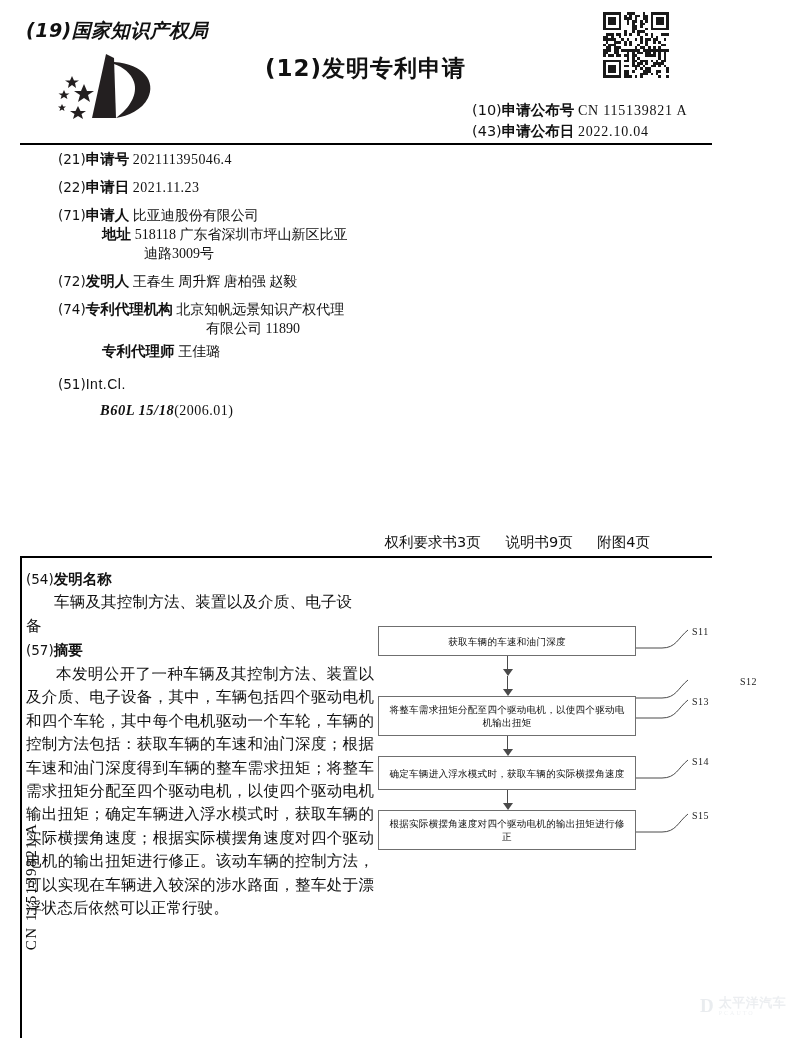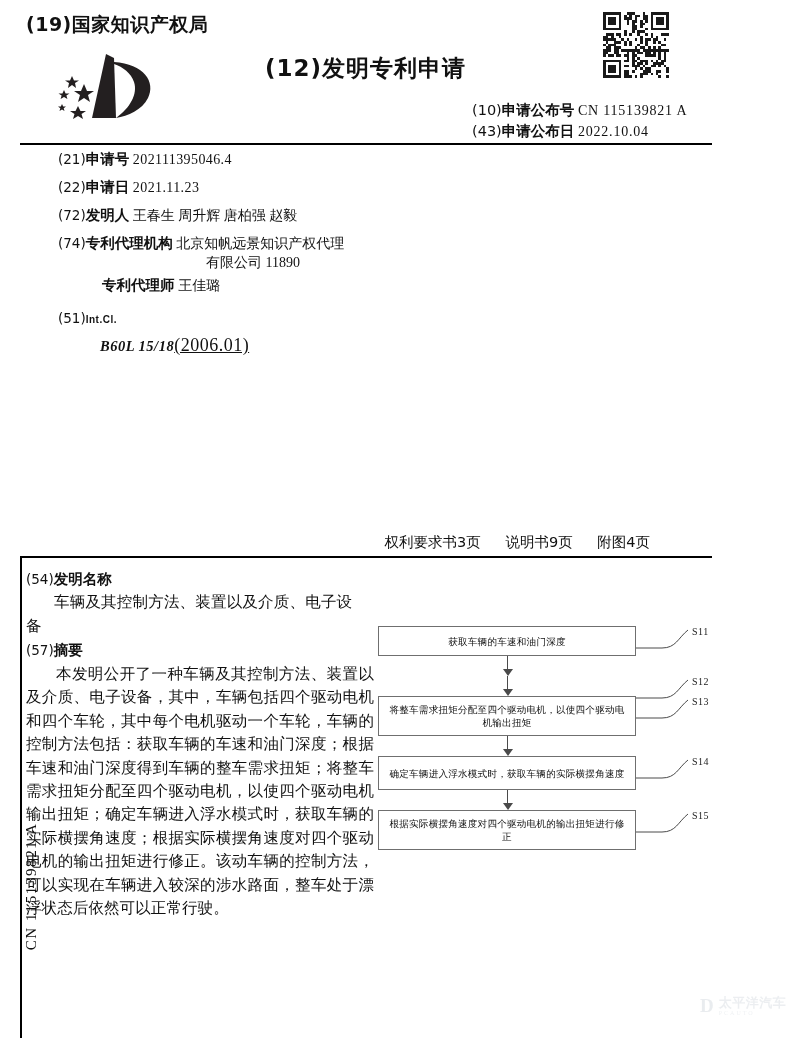--- a/index.html
+++ b/index.html
@@ -22,24 +22,25 @@
   }
 
   
   .cn { font-family: "DejaVu Sans", "Liberation Sans", sans-serif; }
   .code { font-family: "Liberation Serif", "DejaVu Serif", serif; letter-spacing: .4px; }
   .bold { font-weight: 700; }
 
   
   .office-line {
     position: absolute;
-    left: 26px; top: 12px;
+    left: 26px; top: 18px;
     font-size: 19px;
     font-weight: 700;
     letter-spacing: .5px;
+    font-style: italic;
   }
   .doc-kind {
     position: absolute;
     left: 265px; top: 53px;
     font-size: 23px;
     font-weight: 700;
     letter-spacing: 1px;
   }
 
   
@@ -88,32 +89,31 @@
   .bib-row { margin-bottom: 9px; }
   .bib-code { font-size: 13.5px; }
   .bib-label { font-weight: 700; font-size: 14.5px; }
   .bib-val { font-size: 14px; }
   .indent-1 { padding-left: 44px; }
   .indent-2 { padding-left: 86px; }
   .indent-3 { padding-left: 148px; }
 
   .intcl-code {
     font-family: "Liberation Sans", "DejaVu Sans", sans-serif;
-    font-size: 10px;
+    font-size: 14px;
     letter-spacing: .5px;
-    font-weight: bold;
   }
   .ipc-line {
     padding-left: 42px;
     font-style: italic;
     font-weight: 700;
     font-size: 14.5px;
     letter-spacing: .5px;
   }
-  .ipc-line .plain { font-style: normal; font-weight: 400; font-size: 18px; text-decoration: underline; }
+  .ipc-line .plain { font-style: normal; font-weight: 400; font-size: 14px; }
 
   
   .pages-line {
     position: absolute;
     left: 0; top: 533px;
     width: 712px;
     text-align: right;
     padding-right: 62px;
     box-sizing: border-box;
     font-size: 14.5px;
@@ -600,20 +600,33 @@
     <div class="bib-row">
       <span class="cn bib-code">(21)</span><span class="cn bib-label">申请号</span>
       <span class="code bib-val">202111395046.4</span>
     </div>
 
     <div class="bib-row">
       <span class="cn bib-code">(22)</span><span class="cn bib-label">申请日</span>
       <span class="code bib-val">2021.11.23</span>
     </div>
 
+    <div class="bib-row">
+      <div>
+        <span class="cn bib-code">(71)</span><span class="cn bib-label">申请人</span>
+        <span class="bib-val">比亚迪股份有限公司</span>
+      </div>
+      <div class="indent-1">
+        <span class="cn bib-label">地址</span>
+        <span class="bib-val">518118 广东省深圳市坪山新区比亚</span>
+      </div>
+      <div class="indent-2">
+        <span class="bib-val">迪路3009号</span>
+      </div>
+    </div>
 
     <div class="bib-row">
       <span class="cn bib-code">(72)</span><span class="cn bib-label">发明人</span>
       <span class="bib-val">王春生    周升辉    唐柏强    赵毅</span>
     </div>
 
     <div class="bib-row">
       <div>
         <span class="cn bib-code">(74)</span><span class="cn bib-label">专利代理机构</span>
         <span class="bib-val">北京知帆远景知识产权代理</span>
@@ -667,21 +680,21 @@
         <svg class="leader" viewBox="0 0 56 34">
           <path d="M0 22 L26 22 C40 22 42 12 52 4" fill="none" stroke="#4a4a4a" stroke-width="1"></path>
         </svg>
         <div class="s-label" style="top: 0px;">S11</div>
       </div>
       <div class="arrow"></div>
       <div class="flow-step">
         <svg class="leader" viewBox="0 0 56 34">
           <path d="M0 22 L26 22 C40 22 42 12 52 4" fill="none" stroke="#4a4a4a" stroke-width="1"></path>
         </svg>
-        <div class="s-label" style="top: 0px;">S12</div>
+        <div class="s-label" style="top: 0px; margin-left: 48px;">S12</div>
       </div>
       <div class="arrow"></div>
       <div class="flow-step">
         <div class="flow-box cn tall">将整车需求扭矩分配至四个驱动电机，以使四个驱动电机输出扭矩</div>
         <svg class="leader" viewBox="0 0 56 34">
           <path d="M0 22 L26 22 C40 22 42 12 52 4" fill="none" stroke="#4a4a4a" stroke-width="1"></path>
         </svg>
         <div class="s-label" style="top: 0px;">S13</div>
       </div>
       <div class="arrow"></div>

